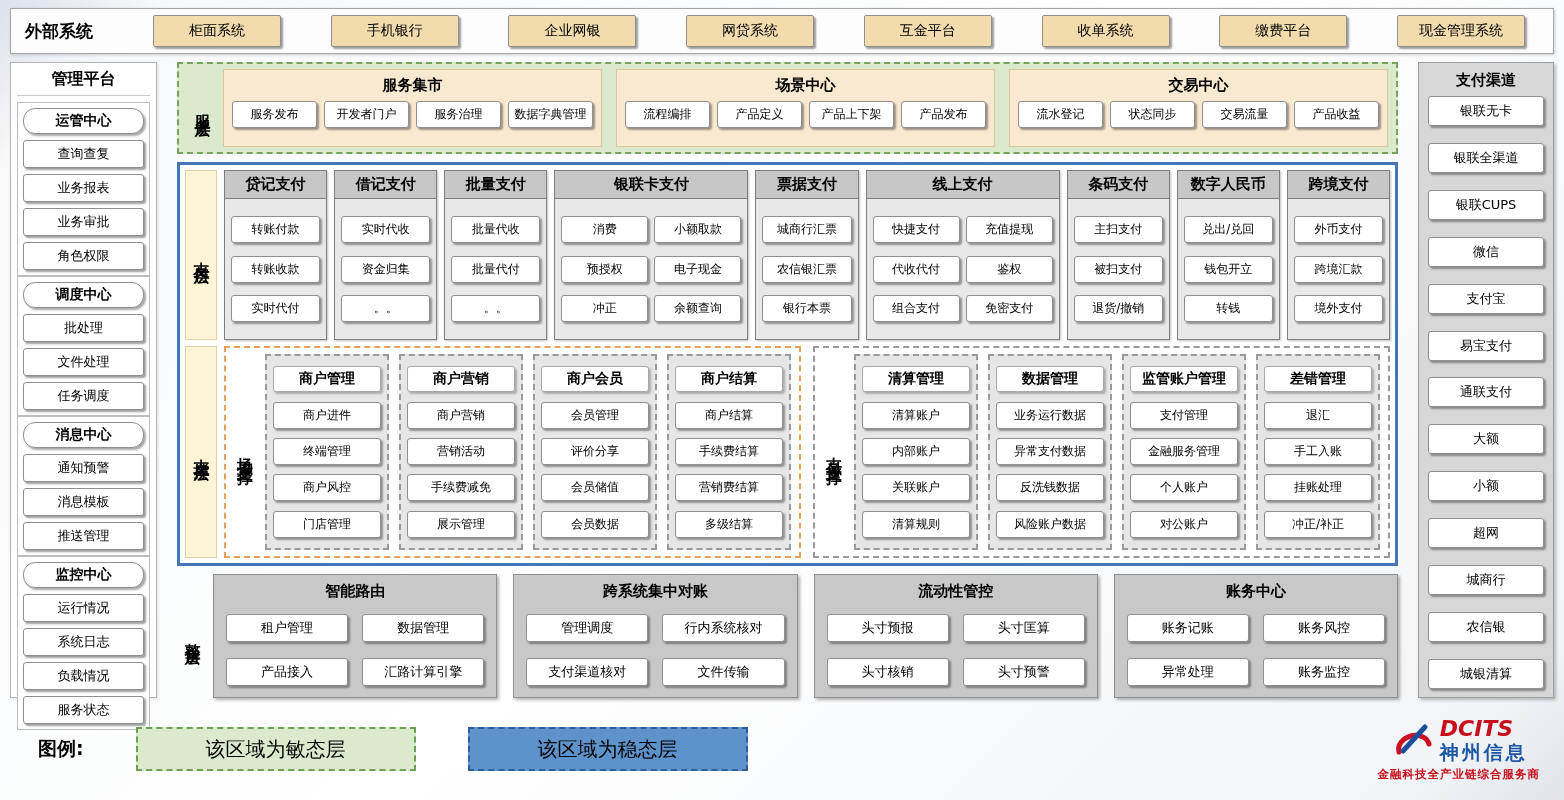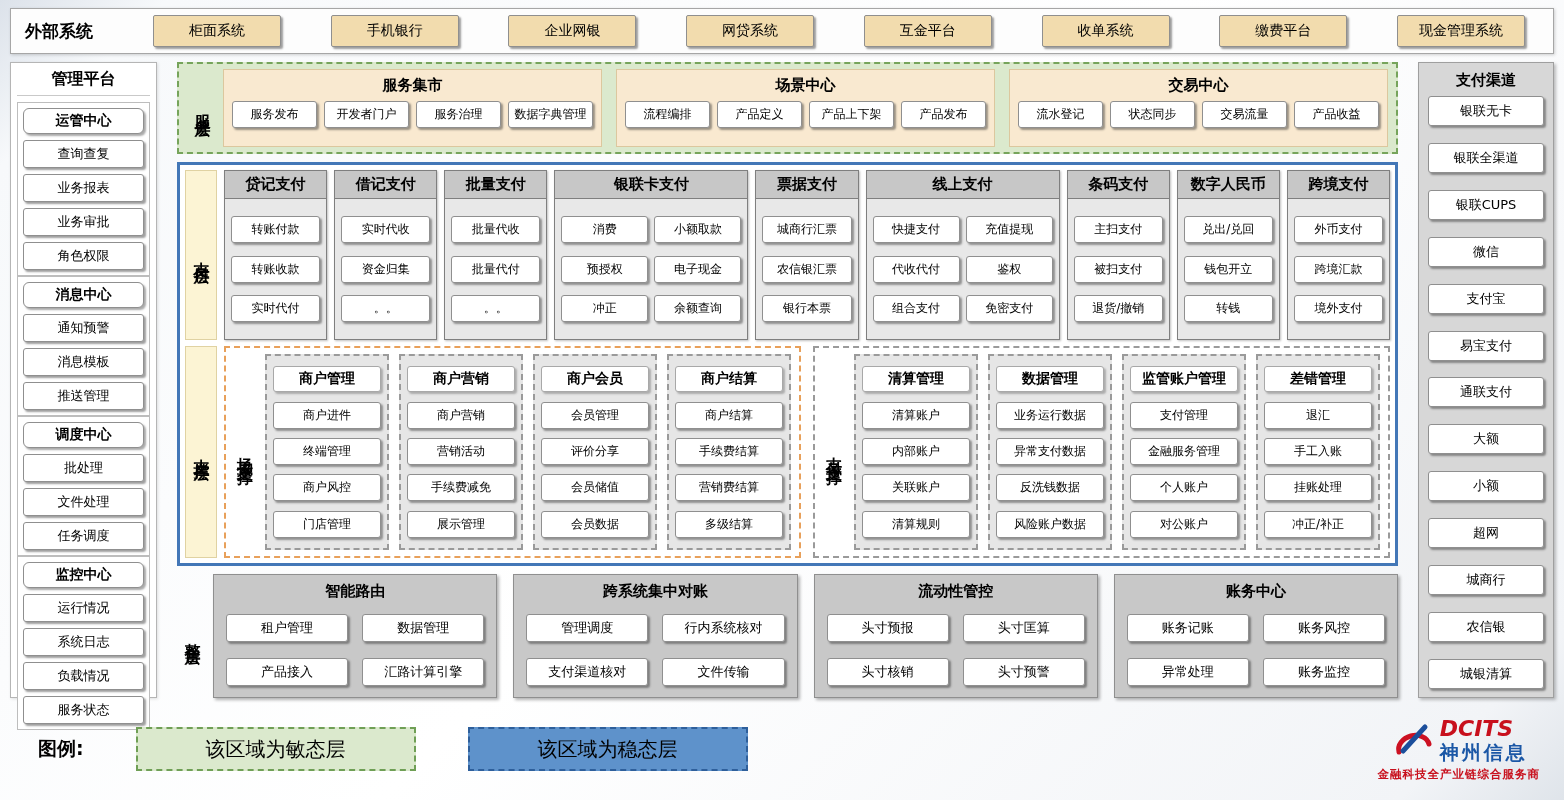--- a/index.html
+++ b/index.html
@@ -42,21 +42,21 @@
     padding:3px 6px 6px; display:flex; flex-direction:column;
   }
   .mp-title {
     text-align:center; font-weight:bold; font-size:16px;
     padding:3px 0 5px; border-bottom:1px solid #c9c9c9; margin-bottom:6px;
   }
   .mp-groups { flex:1; display:flex; flex-direction:column; justify-content:space-between; }
   .mp-group { border:1px solid #bdbdbd; background:#fff; padding:5px; }
   .mp-group-title {
     font-weight:bold; text-align:center; font-size:14px;
-    background:#fff; border:1px solid #8f8f8f; border-radius:6px;
+    background:#fff; border:1px solid #8f8f8f; border-radius:12px;
     box-shadow:2px 2px 2px rgba(40,40,40,.4); padding:3px 0; margin-bottom:6px;
   }
   .mp-group .btn { margin-bottom:6px; }
   .mp-group .btn:last-child { margin-bottom:0; }
 
   .main-col { flex:1; margin:0 20px; display:flex; flex-direction:column; }
 
   
   .v-label {
     writing-mode:vertical-lr; text-orientation:upright;
@@ -173,30 +173,30 @@
       <div class="mp-title">管理平台</div>
       <div class="mp-groups">
           <div class="mp-group">
             <div class="mp-group-title">运管中心</div>
             <div class="btn">查询查复</div>
             <div class="btn">业务报表</div>
             <div class="btn">业务审批</div>
             <div class="btn">角色权限</div>
           </div>
           <div class="mp-group">
+            <div class="mp-group-title">调度中心</div>
+            <div class="btn">批处理</div>
+            <div class="btn">文件处理</div>
+            <div class="btn">任务调度</div>
+          </div>
+          <div class="mp-group">
             <div class="mp-group-title">消息中心</div>
             <div class="btn">通知预警</div>
             <div class="btn">消息模板</div>
             <div class="btn">推送管理</div>
-          </div>
-          <div class="mp-group">
-            <div class="mp-group-title">调度中心</div>
-            <div class="btn">批处理</div>
-            <div class="btn">文件处理</div>
-            <div class="btn">任务调度</div>
           </div>
           <div class="mp-group">
             <div class="mp-group-title">监控中心</div>
             <div class="btn">运行情况</div>
             <div class="btn">系统日志</div>
             <div class="btn">负载情况</div>
             <div class="btn">服务状态</div>
           </div>
         </div>
     </div>

